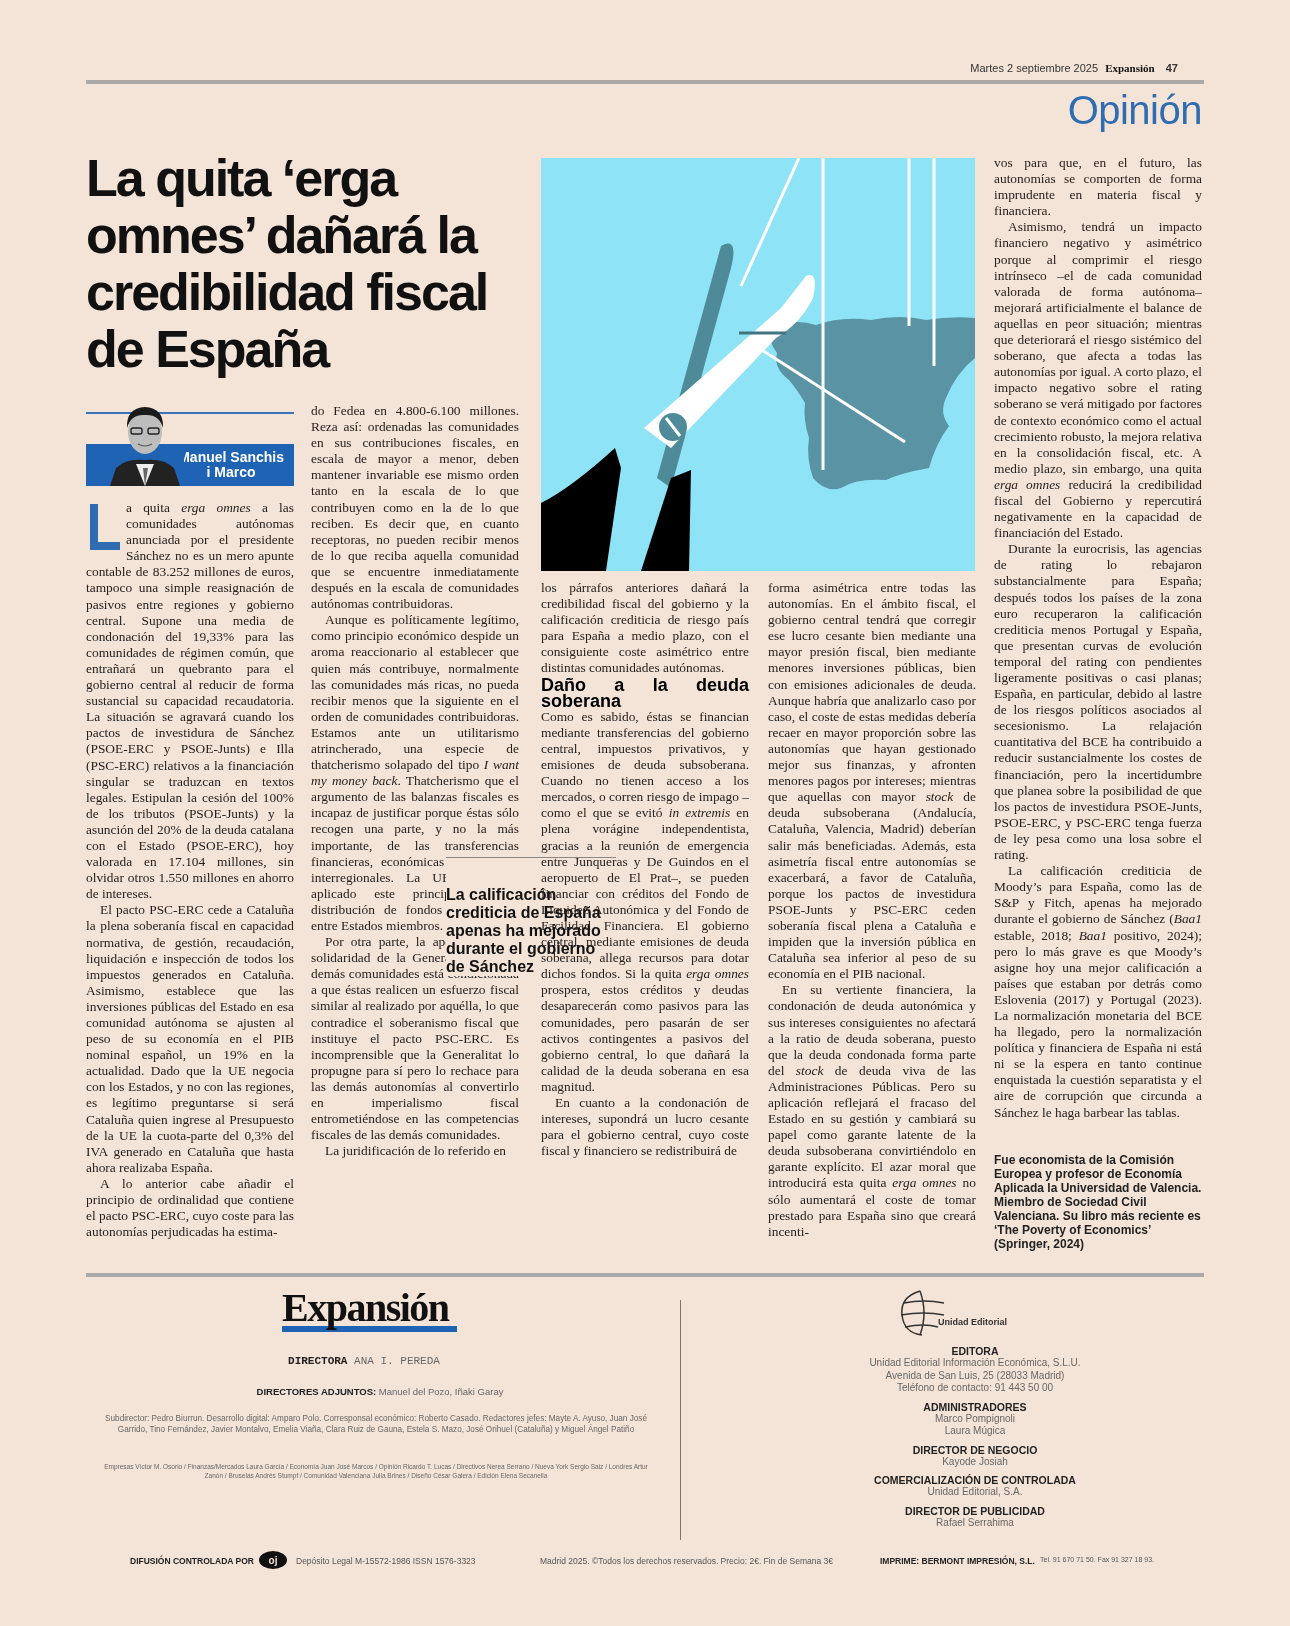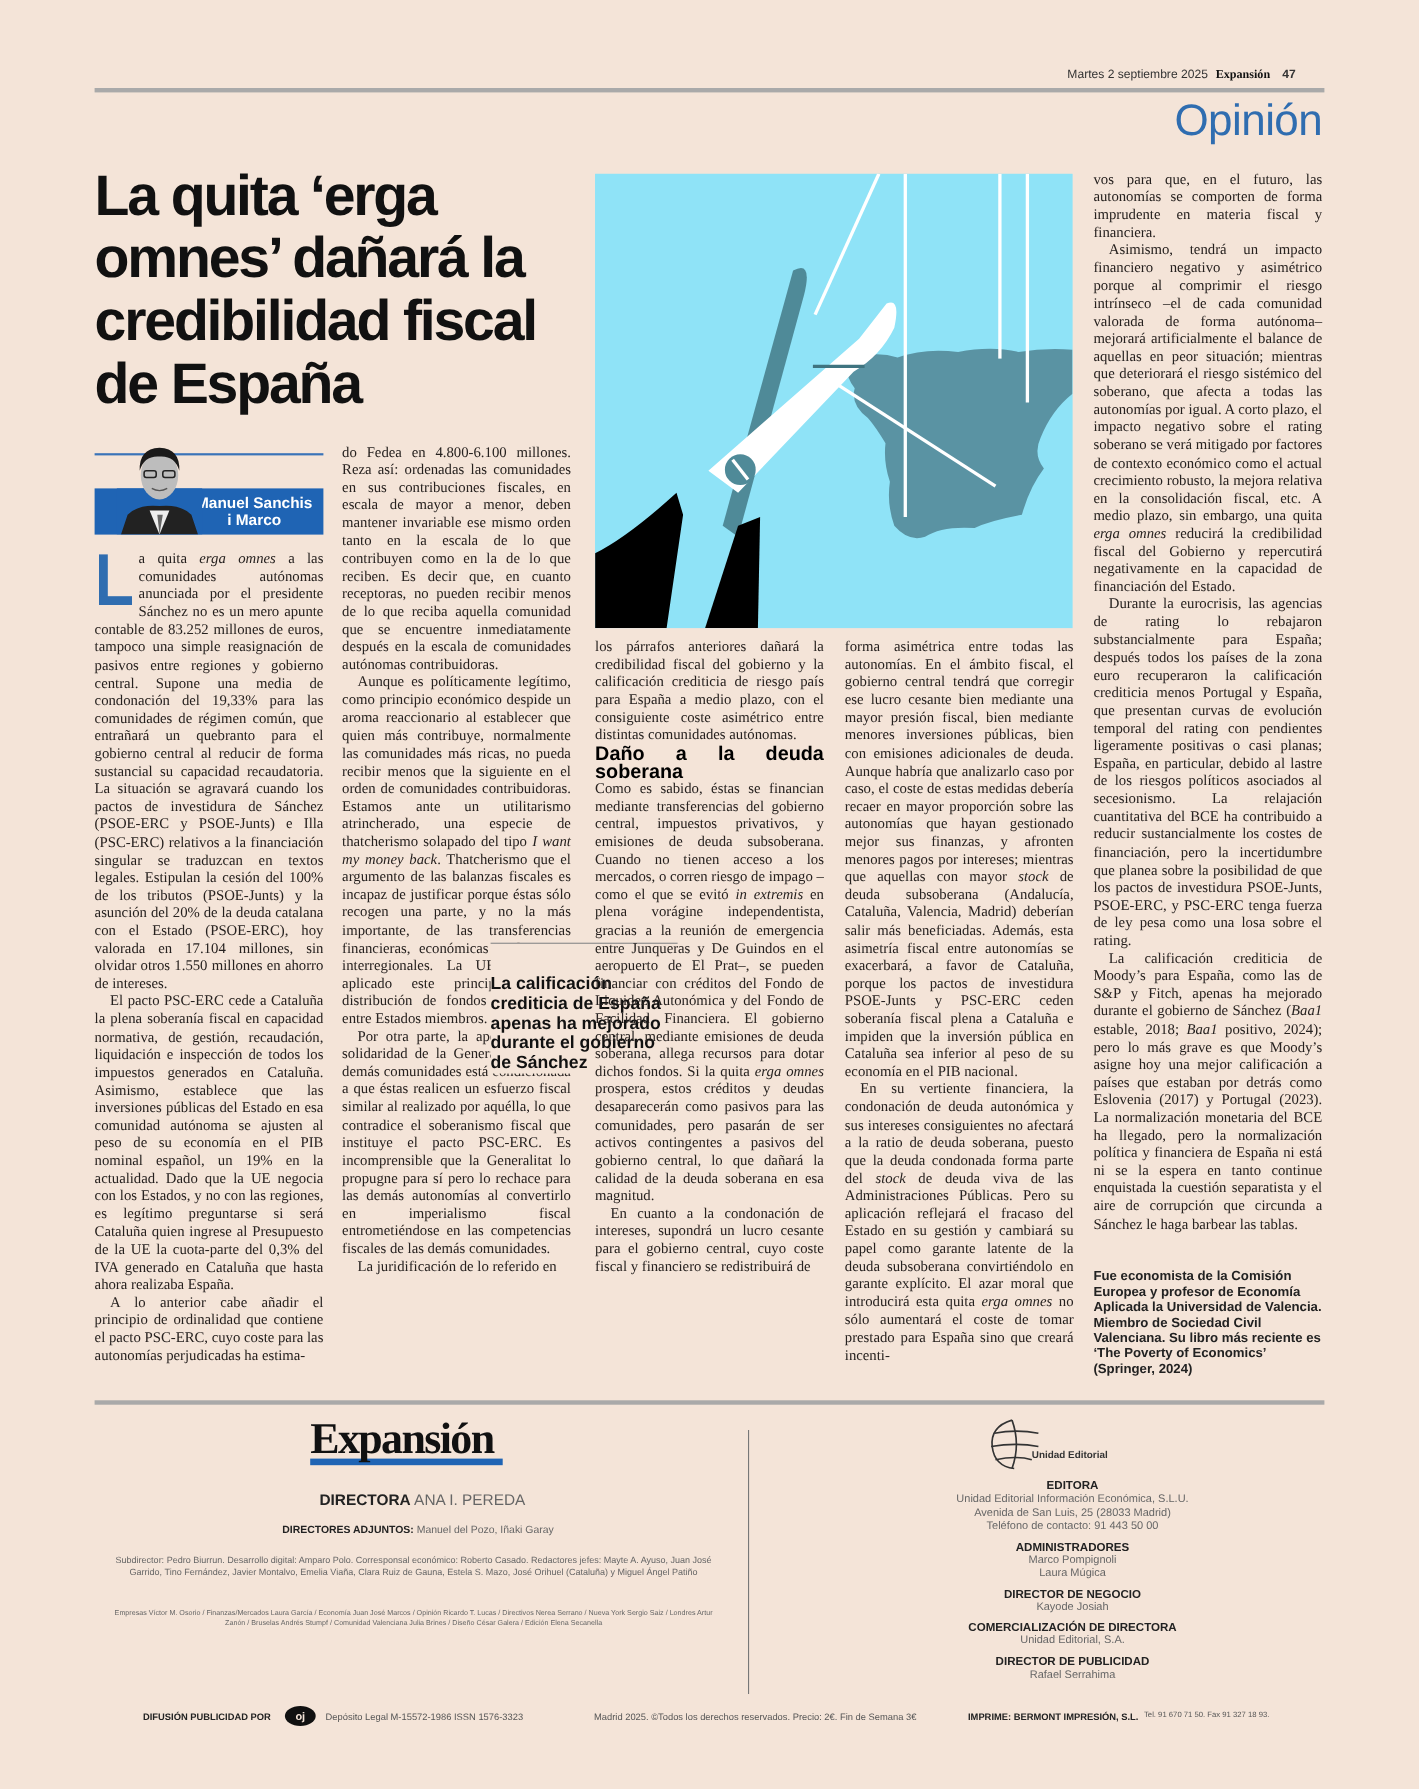--- a/index.html
+++ b/index.html
@@ -33,21 +33,21 @@
   .illus { left:541px; top:158px; width:434px; height:413px; background:#8fe3f7; overflow:hidden; }
   .bio { left:994px; top:1153px; width:208px; font-family:"Liberation Sans", sans-serif; font-weight:bold; font-size:12px; line-height:14px; text-align:left; color:#222; }
   .rule-mid { left:86px; top:1273px; width:1118px; height:4px; background:#a9a9a9; }
   .logo { left:282px; top:1288px; width:175px; }
   .logo-text { font-family:"Liberation Serif", serif; font-weight:bold; font-size:40px; letter-spacing:-1.5px; color:#111; line-height:40px; }
   .logo-bar { height:6px; background:#1f64b4; margin-top:-2px; }
   .vdiv { left:680px; top:1300px; width:1px; height:240px; background:#777; }
   .mast { font-family:"Liberation Sans", sans-serif; color:#222; text-align:center; }
   .mast b { font-weight:bold; }
   .mast .lt { color:#666; font-weight:normal; }
-  .m1 { left:204px; top:1355px; width:360px; font-size:14px; }
+  .m1 { left:184px; top:1355px; width:360px; font-size:11px;font-family:Liberation Mono, monospace; }
   .m2 { left:150px; top:1386px; width:460px; font-size:9.5px; }
   .m3 { left:96px; top:1413px; width:560px; font-size:8.2px; line-height:11px; }
   .m4 { left:96px; top:1462px; width:560px; font-size:6.5px; line-height:9px; }
   .r-col { left:810px; top:1287px; width:330px; font-family:"Liberation Sans", sans-serif; text-align:center; color:#222; }
   .r-col .h { font-weight:bold; font-size:10.5px; margin-top:6px; }
   .r-col .v { font-size:10px; color:#666; line-height:12.5px; }
   .ue-logo { position:relative; height:52px; }
   .footer { left:96px; top:1550px; width:1100px; font-family:"Liberation Sans", sans-serif; font-size:8.5px; color:#555; white-space:nowrap; }
   .footer b { color:#222; }
 </style>
@@ -172,29 +172,29 @@
   <div>
     <div class="h">EDITORA</div>
     <div class="v">Unidad Editorial Información Económica, S.L.U.</div>
     <div class="v">Avenida de San Luis, 25 (28033 Madrid)</div>
     <div class="v">Teléfono de contacto: 91 443 50 00</div>
     <div class="h">ADMINISTRADORES</div>
     <div class="v">Marco Pompignoli</div>
     <div class="v">Laura Múgica</div>
     <div class="h">DIRECTOR DE NEGOCIO</div>
     <div class="v">Kayode Josiah</div>
-    <div class="h">COMERCIALIZACIÓN DE DIRECTORA</div>
+    <div class="h">COMERCIALIZACIÓN DE CONTROLADA</div>
     <div class="v">Unidad Editorial, S.A.</div>
     <div class="h">DIRECTOR DE PUBLICIDAD</div>
     <div class="v">Rafael Serrahima</div>
   </div>
 </div>
 
 <div class="abs footer">
-  <b style="position:absolute;left:34px;top:6px">DIFUSIÓN PUBLICIDAD POR</b>
+  <b style="position:absolute;left:34px;top:6px">DIFUSIÓN CONTROLADA POR</b>
   <svg style="position:absolute;left:162px;top:0" width="30" height="20" viewBox="0 0 30 20">
     <ellipse cx="15" cy="10" rx="14" ry="9" fill="#111"></ellipse>
     <text x="15" y="14" text-anchor="middle" font-family="Liberation Sans, sans-serif" font-size="10" font-weight="bold" fill="#f4e4d8">oj</text>
   </svg>
   <span style="position:absolute;left:200px;top:6px">Depósito Legal M-15572-1986   ISSN 1576-3323</span>
   <span style="position:absolute;left:444px;top:6px">Madrid 2025. ©Todos los derechos reservados.  Precio: 2€. Fin de Semana 3€</span>
   <b style="position:absolute;left:784px;top:6px">IMPRIME: BERMONT IMPRESIÓN, S.L.</b>
   <span style="position:absolute;left:944px;top:6px;font-size:7px">Tel. 91 670 71 50. Fax 91 327 18 93.</span>
 </div>
 

